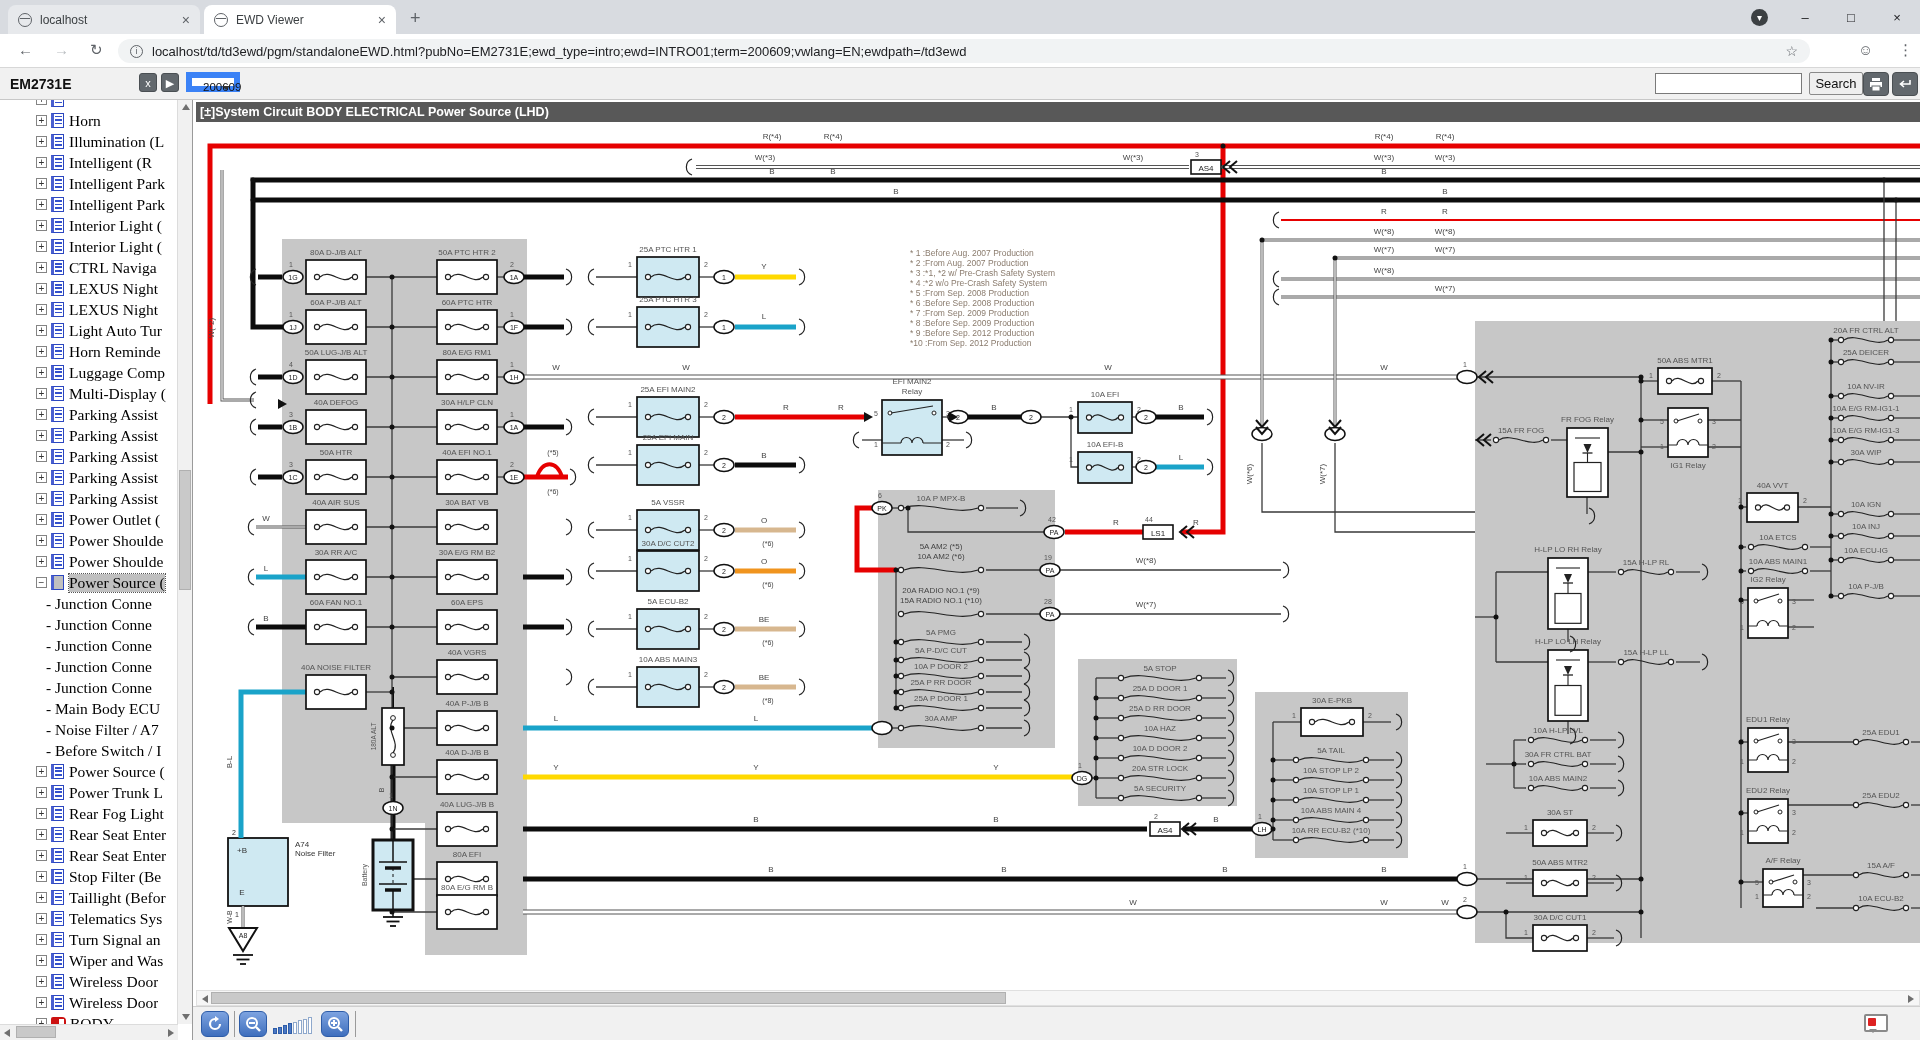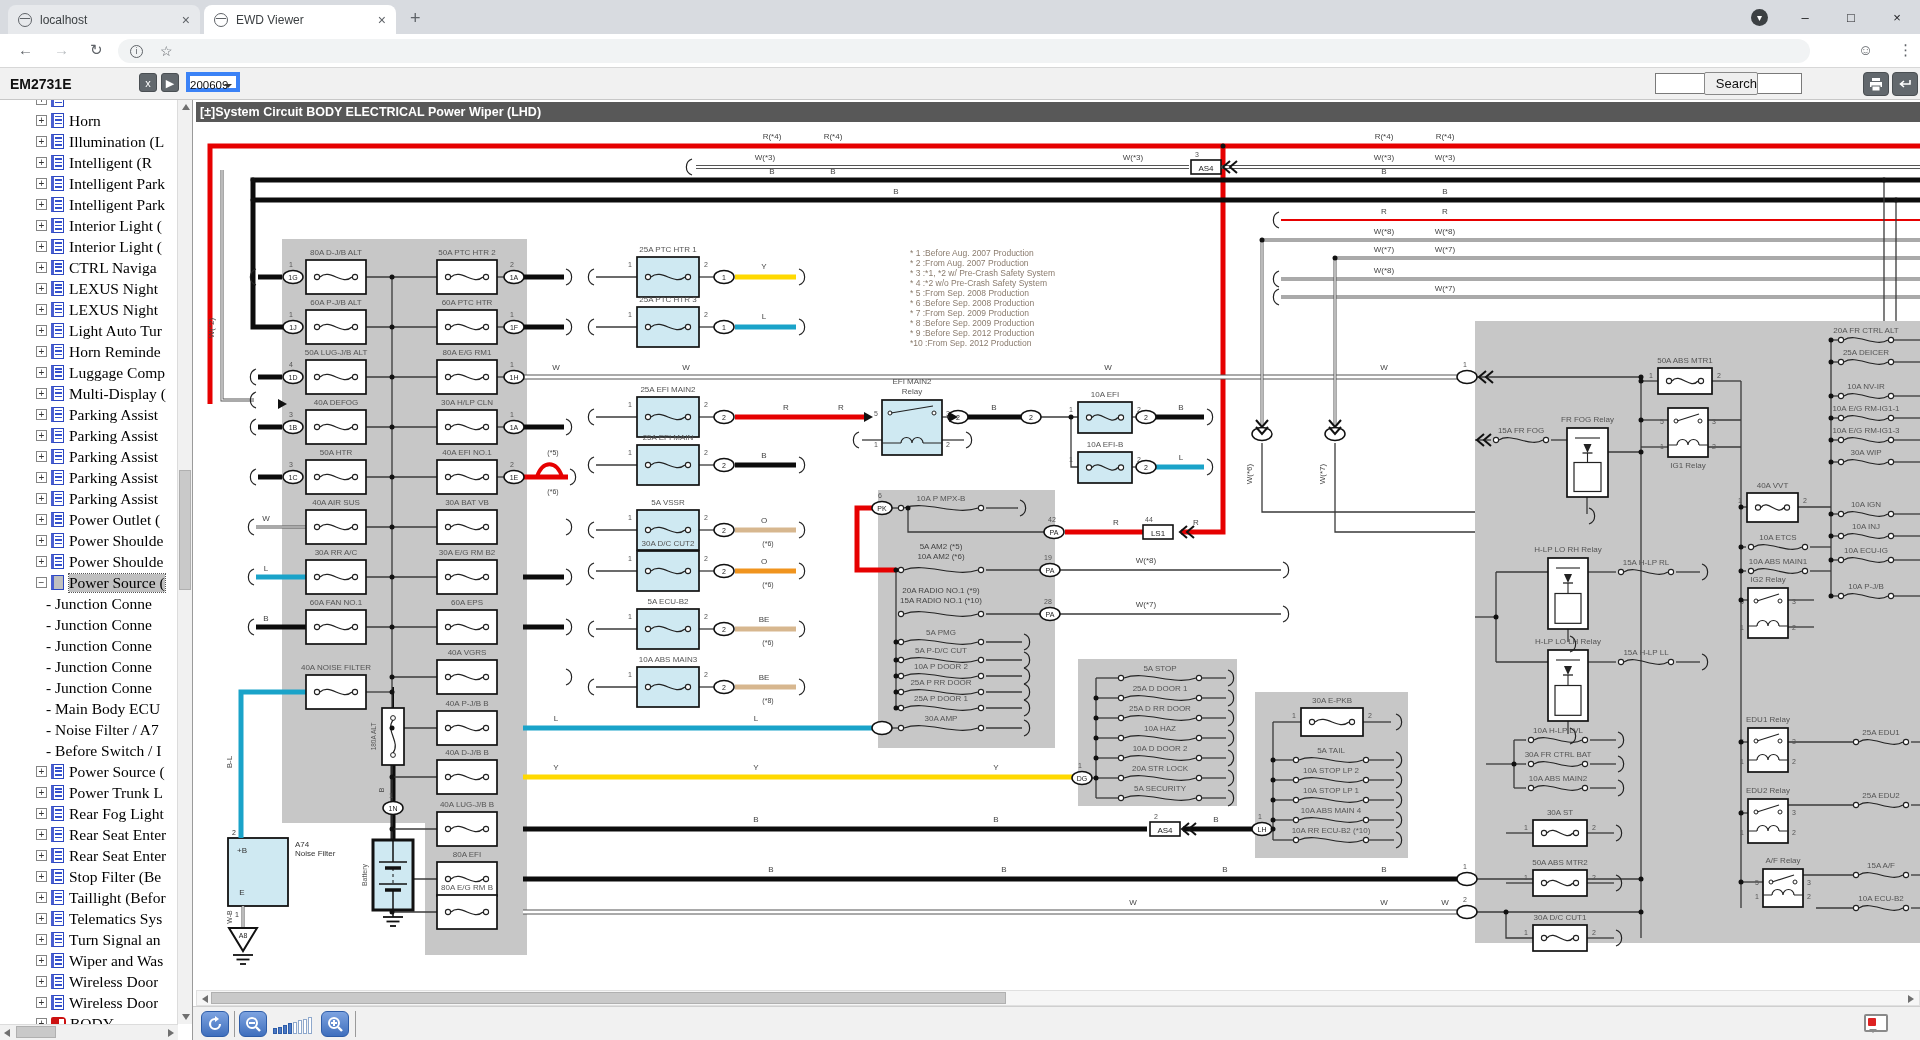--- a/index.html
+++ b/index.html
@@ -21,24 +21,24 @@
   .addrbar { position:absolute; left:0; top:34px; width:1920px; height:34px; background:#ffffff; border-bottom:1px solid #d7d7d7; }
   .navic { position:absolute; top:7px; font-size:15px; color:#5f6368; }
   .omnibox { position:absolute; left:118px; top:5px; width:1692px; height:24px; background:#f1f3f4; border-radius:13px; display:flex; align-items:center; padding:0 12px; }
   .omni-info { width:13px; height:13px; border:1.3px solid #5f6368; border-radius:50%; color:#5f6368; font-size:9px; line-height:11px; text-align:center; margin-right:9px; flex:0 0 auto;}
   .urltext { font-size:13px; color:#202124; white-space:nowrap; overflow:hidden; flex:1; }
   .star { color:#5f6368; font-size:14px; margin-left:8px; }
   
   .apptoolbar { position:absolute; left:0; top:68px; width:1920px; height:32px; background:#f1f1f1; border-bottom:1px solid #c8c8c8; }
   .pubno { position:absolute; left:10px; top:8px; font-size:14px; font-weight:bold; color:#111; }
   .dkbtn { position:absolute; top:5px; width:18px; height:19px; background:#62686d; border:1px solid #4a4f53; border-radius:3px; color:#fff; font-size:11px; text-align:center; line-height:18px; }
-  .term-select { position:absolute; left:186px; top:4px; width:54px; height:20px; background:#fff; border:4px solid #3b82f6; font-size:11.5px; line-height:18px; padding-left:0; color:#111; }
+  .term-select { position:absolute; left:186px; top:4px; width:54px; height:20px; background:#fff; border:6px solid #3b82f6; font-size:11.5px; line-height:18px; padding-left:11px; color:#111; }
   .term-select:after { content:""; position:absolute; right:4px; top:8px; border:4px solid transparent; border-top-color:#333; }
   .search-input { position:absolute; left:1655px; top:5px; width:147px; height:21px; background:#fff; border:1px solid #7a7a7a; }
-  .search-btn { position:absolute; left:1704px; top:4px; width:54px; height:23px; background:#efefef; border:1px solid #8a8a8a; border-radius:2px; font-size:13px; text-align:right; line-height:21px; color:#111; }
+  .search-btn { position:absolute; left:1809px; top:4px; width:54px; height:23px; background:#efefef; border:1px solid #8a8a8a; border-radius:2px; font-size:13px; text-align:center; line-height:21px; color:#111; }
   .iconbtn { position:absolute; top:4px; width:26px; height:24px; background:#62686d; border:1px solid #4a4f53; border-radius:4px; display:flex; align-items:center; justify-content:center; }
   
   .sidebar { position:absolute; left:0; top:100px; width:193px; height:940px; background:#fff; border-right:1px solid #9a9a9a; }
   .treeview { position:absolute; left:0; top:0; width:178px; height:924px; overflow:hidden; }
   .trow { height:21px; display:flex; align-items:center; white-space:nowrap; padding-left:36px; font-family:"Liberation Serif", serif; font-size:15.5px; color:#000; }
   .trow:first-child { margin-top:-11px; }
   .trow.child { padding-left:46px; }
   .trow .tlabel { overflow:hidden; }
   .trow.sel .tlabel, .trow.sel .docico { background:#c0c0c0; }
   .trow.sel .tlabel { outline:1px dotted #555; }
@@ -89,20 +89,21 @@
     <span class="winbtn">□</span>
     <span class="winbtn">×</span>
   </div>
 </div>
 <div class="addrbar">
   <span class="navic" style="left:18px;">←</span>
   <span class="navic" style="left:54px;color:#b9bdc1;">→</span>
   <span class="navic" style="left:90px;">↻</span>
   <div class="omnibox">
     <span class="omni-info">i</span>
+    <span class="urltext">localhost/td/td3ewd/pgm/standaloneEWD.html?pubNo=EM2731E;ewd_type=intro;ewd=INTRO01;term=200609;vwlang=EN;ewdpath=/td3ewd</span>
     <span class="star">☆</span>
   </div>
   <span class="navic" style="left:1858px;">☺</span>
   <span class="navic" style="left:1898px;">⋮</span>
 </div>
 
 <div class="apptoolbar">
   <span class="pubno">EM2731E</span>
   <span class="dkbtn" style="left:139px;">x</span>
   <span class="dkbtn" style="left:161px;">▶</span>
@@ -341,21 +342,21 @@
     <div class="sbarrow" style="left:4px;bottom:4px;border-left:4px solid transparent;border-right:4px solid transparent;border-top:6px solid #6f6f6f;"></div>
   </div>
   <div class="hsb">
     <div class="sbarrow" style="left:4px;top:4px;border-top:4px solid transparent;border-bottom:4px solid transparent;border-right:6px solid #6f6f6f;"></div>
     <div class="sbthumb" style="left:16px;top:1px;width:40px;height:12px;"></div>
     <div class="sbarrow" style="right:4px;top:4px;border-top:4px solid transparent;border-bottom:4px solid transparent;border-left:6px solid #6f6f6f;"></div>
   </div>
 </div>
 
 <div class="diagram-pane">
-  <div class="dtitle">[±]System Circuit  BODY ELECTRICAL  Power Wiper (LHD)</div>
+  <div class="dtitle">[±]System Circuit  BODY ELECTRICAL  Power Source (LHD)</div>
   <svg id="wiring" width="1724" height="868" viewBox="0 0 1724 868">
       <rect x="86" y="117" width="245" height="584" fill="#c7c7c7"></rect>
       <rect x="229" y="701" width="102" height="132" fill="#c7c7c7"></rect>
       <rect x="682" y="368" width="177" height="258" fill="#c7c7c7"></rect>
       <rect x="882" y="537" width="159" height="147" fill="#c7c7c7"></rect>
       <rect x="1059" y="570" width="153" height="166" fill="#c7c7c7"></rect>
       <rect x="1279" y="199" width="445" height="622" fill="#c7c7c7"></rect>
       <rect x="32" y="716" width="60" height="68" fill="#cfe9f2" stroke="#111" stroke-width="1.8"></rect>
       <polyline points="14,282 14,24 1724,24" fill="none" stroke="#e60000" stroke-width="5"></polyline>
       <polyline points="1027,24 1027,410 985,410" fill="none" stroke="#e60000" stroke-width="5"></polyline>

